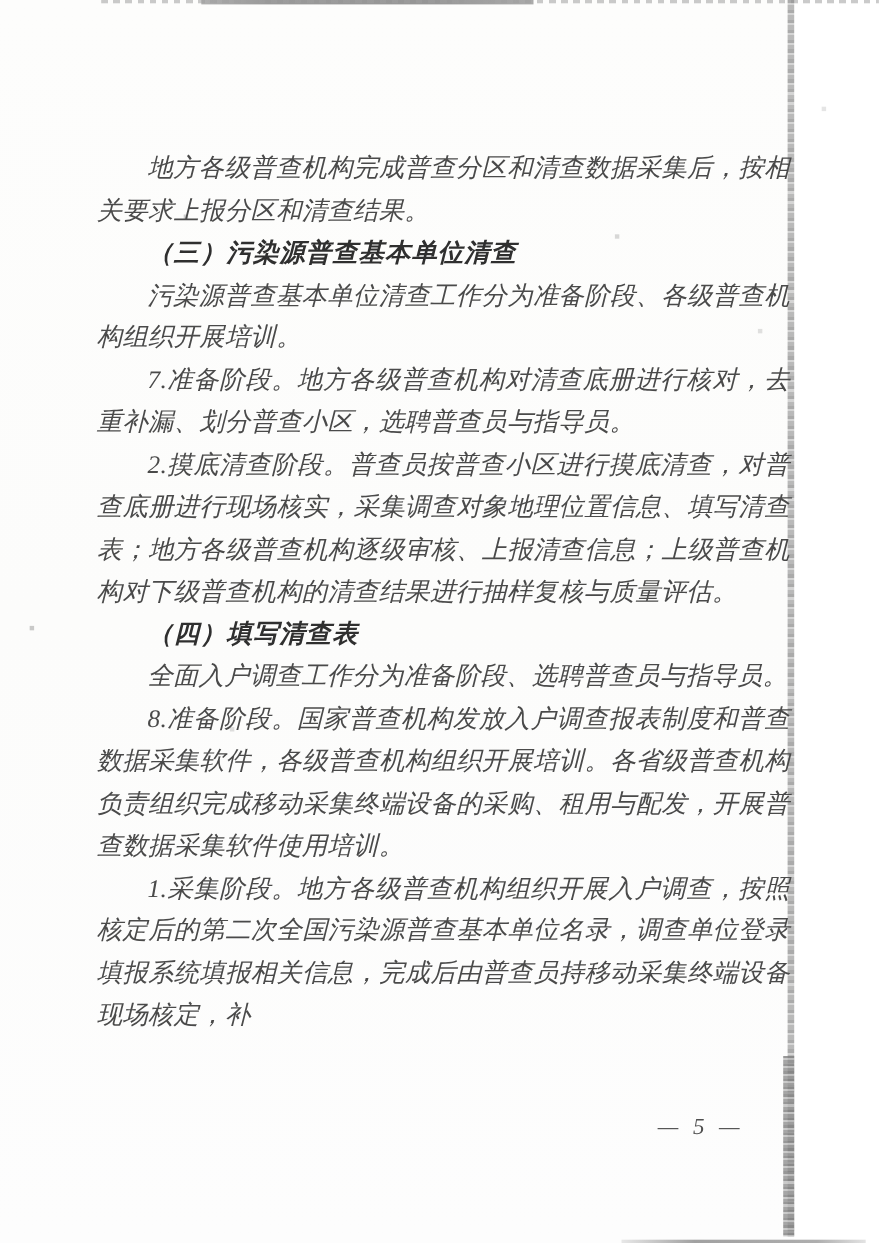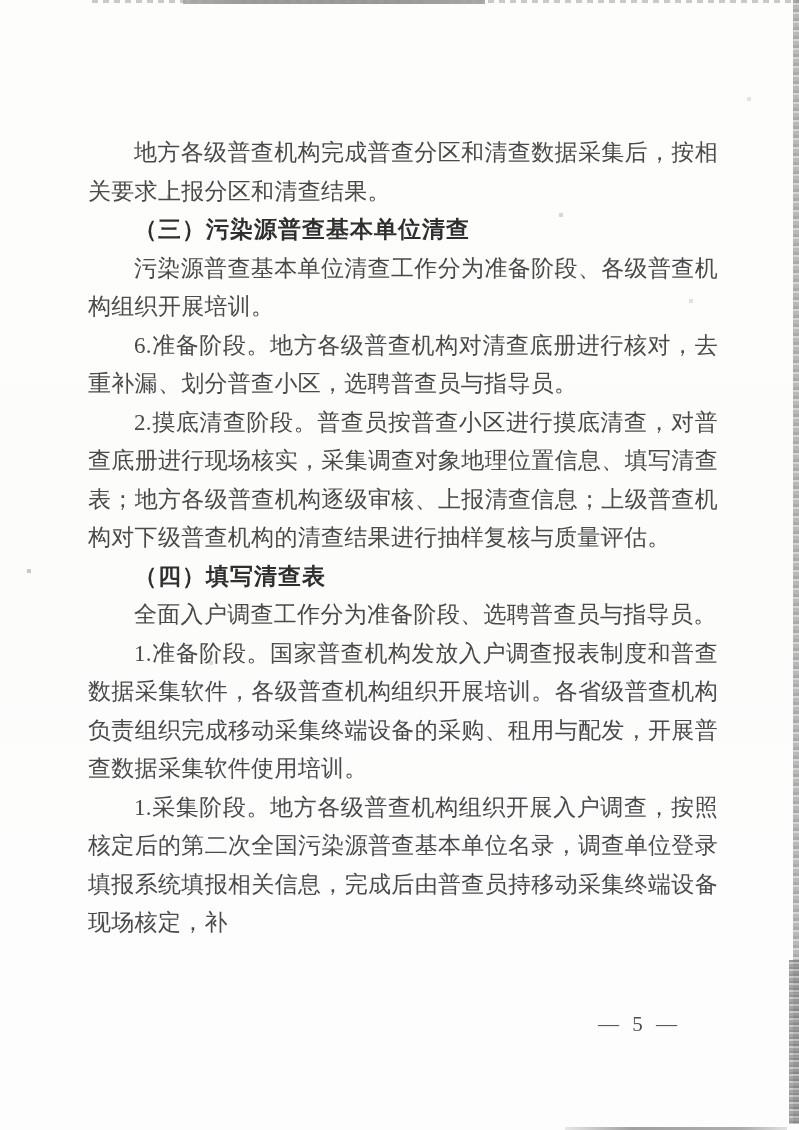--- a/index.html
+++ b/index.html
@@ -4,22 +4,23 @@
 <style>
   html, body { margin: 0; padding: 0; }
   body {
     width: 799px; height: 1130px;
     background: #ffffff;
     font-family: "Liberation Serif", "DejaVu Serif", serif;
     overflow: hidden;
   }
   .page {
     position: relative;
-    width: 799px; height: 1130px;
+    width: 722px; height: 1130px;
     background: linear-gradient(180deg, #fdfdfc 0%, #fcfcfb 50%, #fdfdfd 100%);
+    font-style: italic;
   }
 
   
   .top-streak-solid {
     position: absolute; top: 0; left: 183px;
     width: 302px; height: 4px;
     background: linear-gradient(90deg, #a8a8a8 0%, #8e8e8e 20%, #8a8a8a 70%, #a2a2a2 100%);
     opacity: .9;
   }
   .top-streak-dashes {
@@ -94,23 +95,23 @@
   <div class="top-streak-dashes"></div>
   <div class="right-band"></div>
   <div class="right-band-low"></div>
   <div class="bottom-line"></div>
   <div class="specks"></div>
 
   <div class="content">
     <p class="body">地方各级普查机构完成普查分区和清查数据采集后，按相关要求上报分区和清查结果。</p>
     <p class="heading">（三）污染源普查基本单位清查</p>
     <p class="body">污染源普查基本单位清查工作分为准备阶段、各级普查机构组织开展培训。</p>
-    <p class="body">6.准备阶段。地方各级普查机构对清查底册进行核对，去重补漏、划分普查小区，选聘普查员与指导员。</p>
+    <p class="body">7.准备阶段。地方各级普查机构对清查底册进行核对，去重补漏、划分普查小区，选聘普查员与指导员。</p>
     <p class="body">2.摸底清查阶段。普查员按普查小区进行摸底清查，对普查底册进行现场核实，采集调查对象地理位置信息、填写清查表；地方各级普查机构逐级审核、上报清查信息；上级普查机构对下级普查机构的清查结果进行抽样复核与质量评估。</p>
     <p class="heading">（四）填写清查表</p>
     <p class="body">全面入户调查工作分为准备阶段、选聘普查员与指导员。</p>
-    <p class="body">1.准备阶段。国家普查机构发放入户调查报表制度和普查数据采集软件，各级普查机构组织开展培训。各省级普查机构负责组织完成移动采集终端设备的采购、租用与配发，开展普查数据采集软件使用培训。</p>
+    <p class="body">8.准备阶段。国家普查机构发放入户调查报表制度和普查数据采集软件，各级普查机构组织开展培训。各省级普查机构负责组织完成移动采集终端设备的采购、租用与配发，开展普查数据采集软件使用培训。</p>
     <p class="body">1.采集阶段。地方各级普查机构组织开展入户调查，按照核定后的第二次全国污染源普查基本单位名录，调查单位登录填报系统填报相关信息，完成后由普查员持移动采集终端设备现场核定，补</p>
   </div>
 
   <div class="pageno">— 5 —</div>
 
 </div>
 
 </body></html>

